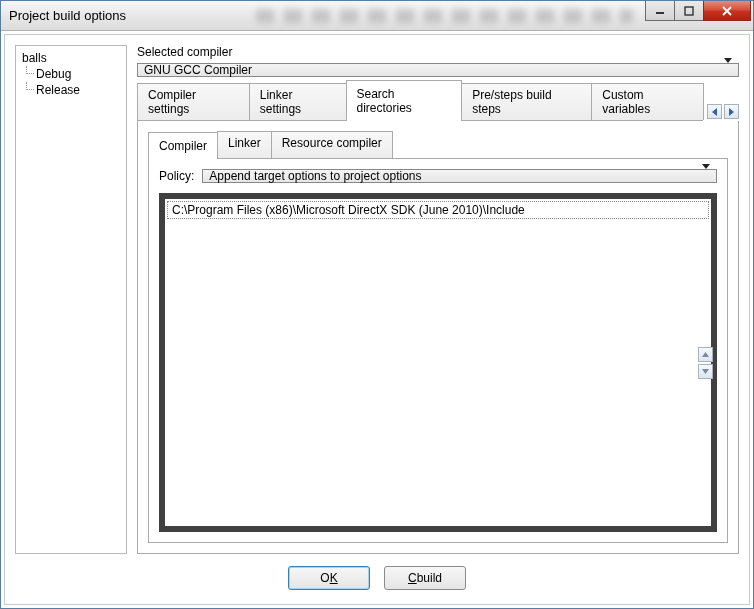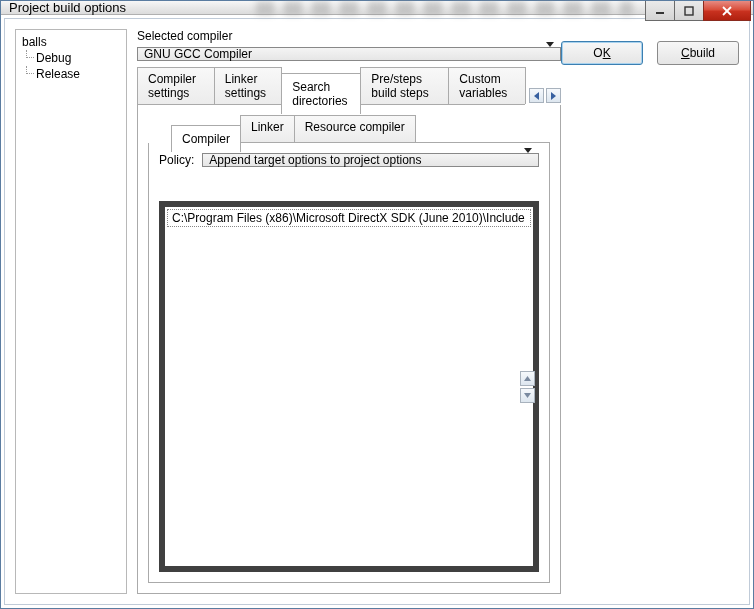--- a/index.html
+++ b/index.html
@@ -3,21 +3,21 @@
 <meta charset="utf-8">
 <style>
   * { box-sizing: border-box; font-family: "Segoe UI", Tahoma, sans-serif; font-size: 12px; }
   body { margin: 0; background: #d6e4f2; padding: 0; }
   .window {
     width: 754px; height: 609px; background: #fff;
     border: 1px solid #5a7ca0; box-shadow: 0 0 10px rgba(0,0,0,0.3);
     display: flex; flex-direction: column;
   }
   .titlebar {
-    height: 14px; background: linear-gradient(to bottom, #f7f7f7 0%, #e8e8e8 50%, #dcdcdc 100%);
+    height: 30px; background: linear-gradient(to bottom, #f7f7f7 0%, #e8e8e8 50%, #dcdcdc 100%);
     border-bottom: 1px solid #b0b0b0;
     display: flex; align-items: center; padding-left: 8px;
     position: relative;
   }
   .titlebar-blur {
     flex: 1; height: 14px; margin: 0 120px 0 130px;
     background: repeating-linear-gradient(to right, #888 0 18px, transparent 18px 28px);
     filter: blur(3px); opacity: 0.35;
   }
   .title-text { font-size: 13px; color: #000; white-space: nowrap; }
@@ -28,21 +28,21 @@
     display: flex; align-items: center; justify-content: center;
     margin-left: -1px;
   }
   .win-btn.close {
     width: 48px; background: linear-gradient(to bottom, #e78b82, #d94f3c 45%, #c8311f 55%, #b02110);
     border-color: #8a2a1e;
   }
   .win-btn svg { display: block; }
 
   .client {
-    flex: 1; display: flex; background: #fff;
+    flex: 1; display: flex; flex-direction: column; background: #fff;
     border: 1px solid #c0cbd8; margin: 3px; padding: 10px;
   }
   .main-row { flex: 1; display: flex; gap: 10px; min-height: 0; }
   .tree {
     width: 112px; border: 1px solid #b8b8b8; background: #fff; padding: 4px 2px;
   }
   .tree-root { padding-left: 2px; }
   .tree-item { padding: 1px 2px; cursor: default; }
   .tree-child { padding-left: 16px; position: relative; }
   .tree-child::before {
@@ -65,42 +65,42 @@
 
   .tabstrip-wrap { margin-top: 2px; display: flex; align-items: flex-end; position: relative; }
   .tabstrip { display: flex; align-items: flex-end; flex: 1; border-bottom: 1px solid #aaa; }
   .tab {
     padding: 4px 10px 4px; border: 1px solid #aaa; border-bottom: none;
     background: linear-gradient(to bottom,#f8f8f8,#ececec);
     margin-right: -1px; position: relative;
   }
   .tab.active {
     background: #fff; z-index: 2; padding-top: 6px; padding-bottom: 6px;
-    top: 10px;
+    top: 1px;
   }
   .tabscroll {
     display: flex; gap: 2px; margin-left: 4px; padding-bottom: 2px;
   }
   .scrollbtn {
     width: 15px; height: 15px; border: 1px solid #a8b2bd;
     background: linear-gradient(to bottom,#f6f9fc,#dde6ef);
     display: flex; align-items: center; justify-content: center;
   }
   .tri-left { width:0;height:0;border-top:4px solid transparent;border-bottom:4px solid transparent;border-right:5px solid #3860a0; }
   .tri-right { width:0;height:0;border-top:4px solid transparent;border-bottom:4px solid transparent;border-left:5px solid #3860a0; }
 
   .tabpage {
     border: 1px solid #aaa; border-top: none; flex: 1; display: flex; flex-direction: column;
     padding: 10px; min-height: 0;
   }
 
-  .inner-tabstrip { display: flex; border-bottom: 1px solid #aaa; margin-left: 23px; }
+  .inner-tabstrip { display: flex; border-bottom: 1px solid #aaa; }
   .inner-tabpage {
     border: 1px solid #aaa; border-top: none; flex: 1; display: flex; flex-direction: column;
-    padding: 10px; min-height: 0; gap: 24px;
+    padding: 10px; min-height: 0;
   }
 
   .policy-row { display: flex; align-items: center; gap: 8px; margin-bottom: 10px; }
   .policy-row .combo { flex: 1; }
 
   .listbox {
     flex: 1; border: 6px solid #404040; background: #fff; overflow: auto;
     padding: 2px;
   }
   .list-item { padding: 1px 4px; border: 1px dotted transparent; }

